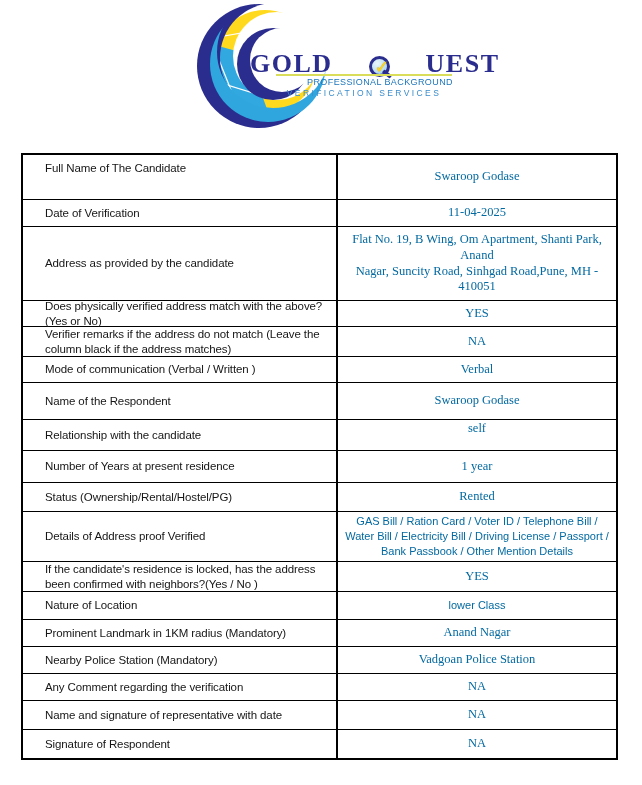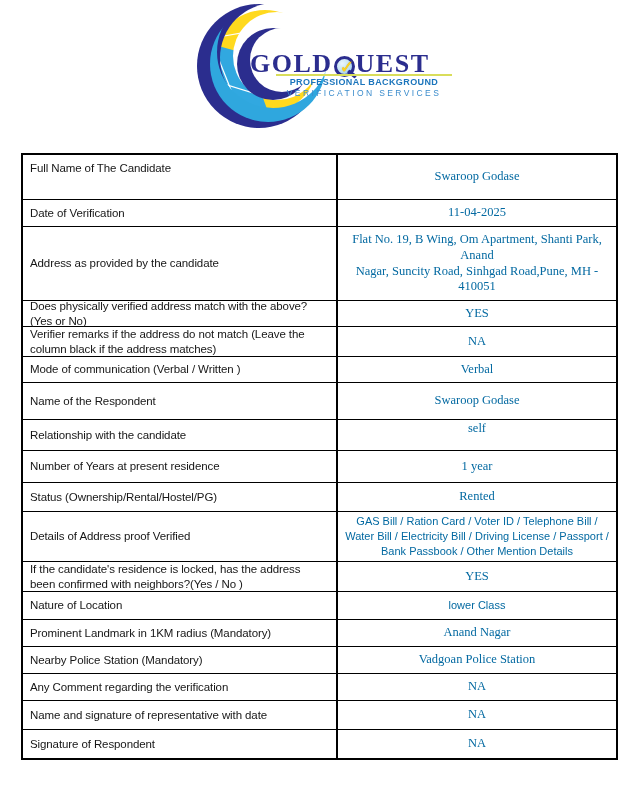--- a/index.html
+++ b/index.html
@@ -9,58 +9,58 @@
     font-family:"Liberation Sans", sans-serif;
   }
 
   
   .logo-area { position:absolute; left:0; top:0; width:642px; height:150px; }
   .logo-svg  { position:absolute; left:183px; top:2px; width:160px; height:140px; }
   .wordmark {
     position:absolute; left:250px; top:49px; height:30px;
     font-family:"Liberation Serif", serif; font-weight:bold;
     font-size:26px; line-height:26px; letter-spacing:1.5px; color:#2b2d8e;
-    white-space:nowrap; display:flex; align-items:center;
+    white-space:nowrap; display:flex; align-items:center;gap:35px;
   }
   .q-globe {
     display:inline-block; position:relative; width:21px; height:21px;
     margin:0 1px; vertical-align:-4px; top:2px;
     border:3px solid #2b2d8e; border-radius:50%;
     background:radial-gradient(circle at 35% 30%, #eaf5fc 0%, #bfe0f2 55%, #8cc3e6 100%);
   }
   .q-check {
     position:absolute; left:3px; top:-5px; color:#ffd21e;
     font-size:18px; font-weight:bold; font-family:"DejaVu Sans", sans-serif;
     text-shadow:0 0 1px #caa500;
   }
   .q-tail {
     position:absolute; right:-5px; bottom:-2px; width:10px; height:4px;
     background:#2b2d8e; transform:rotate(38deg); border-radius:1px;
   }
   .tag-line { position:absolute; left:276px; top:74px; width:176px; height:2px; background:#d9dd5a; }
   .tagline1 {
-    position:absolute; left:276px; top:77px; width:176px; text-align:center;
-    font-size:9px; font-weight:bold; letter-spacing:0.4px; color:#1b75bc; white-space:nowrap;
+    position:absolute; left:292px; top:77px; width:176px; text-align:center;
+    font-size:9px; font-weight:normal; letter-spacing:0.4px; color:#1b75bc; white-space:nowrap;
   }
   .tagline2 {
     position:absolute; left:276px; top:88px; width:176px; text-align:center;
     font-size:8.5px; font-weight:normal; letter-spacing:2.4px; color:#3b8ccc; white-space:nowrap;
   }
 
   
   .vtable {
     position:absolute; left:21px; top:153px; width:597px;
     border:2px solid #000; background:#fff;
   }
   .vrow { display:flex; border-top:1px solid #000; }
   .vrow:first-child { border-top:none; }
   .cell-label {
     width:315px; flex:0 0 315px; border-right:2px solid #000;
     display:flex; align-items:center;
-    padding:2px 8px 2px 7px;
+    padding:2px 8px 2px 22px;
     font-size:11.5px; line-height:1.22; letter-spacing:-0.1px; color:#161616;
     white-space:pre-line;
   }
   .cell-value {
     flex:1; display:flex; align-items:center; justify-content:center;
     text-align:center; padding:1px 6px;
     font-family:"Liberation Serif", serif; font-size:12.5px; line-height:1.25; color:#0369a1;
     white-space:pre-line;
   }
   .cell-value.sans { font-family:"Liberation Sans", sans-serif; font-size:11px; line-height:1.35; }

